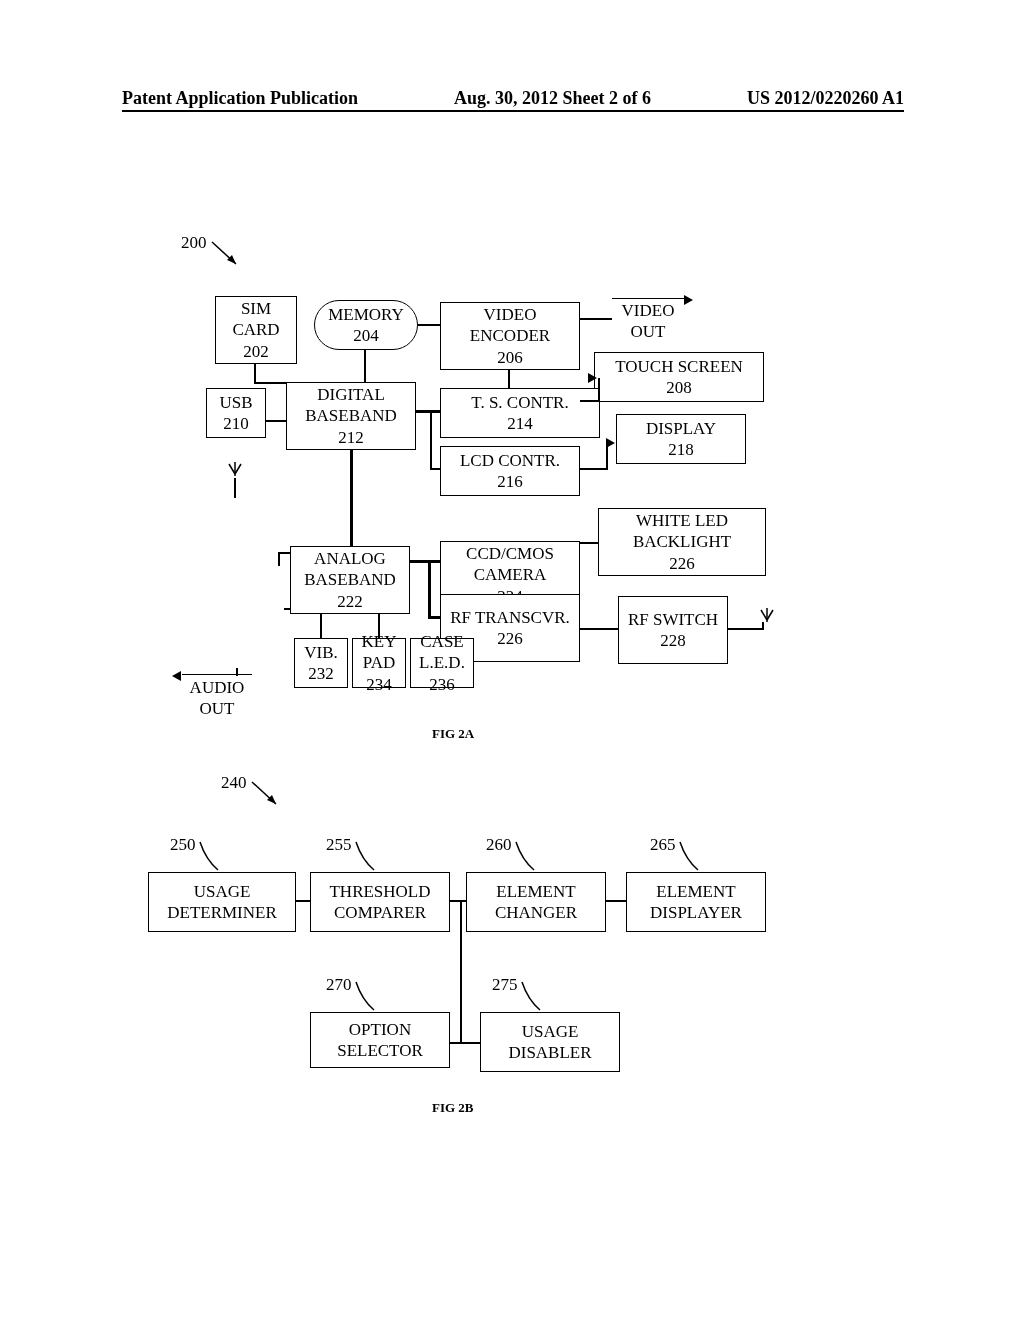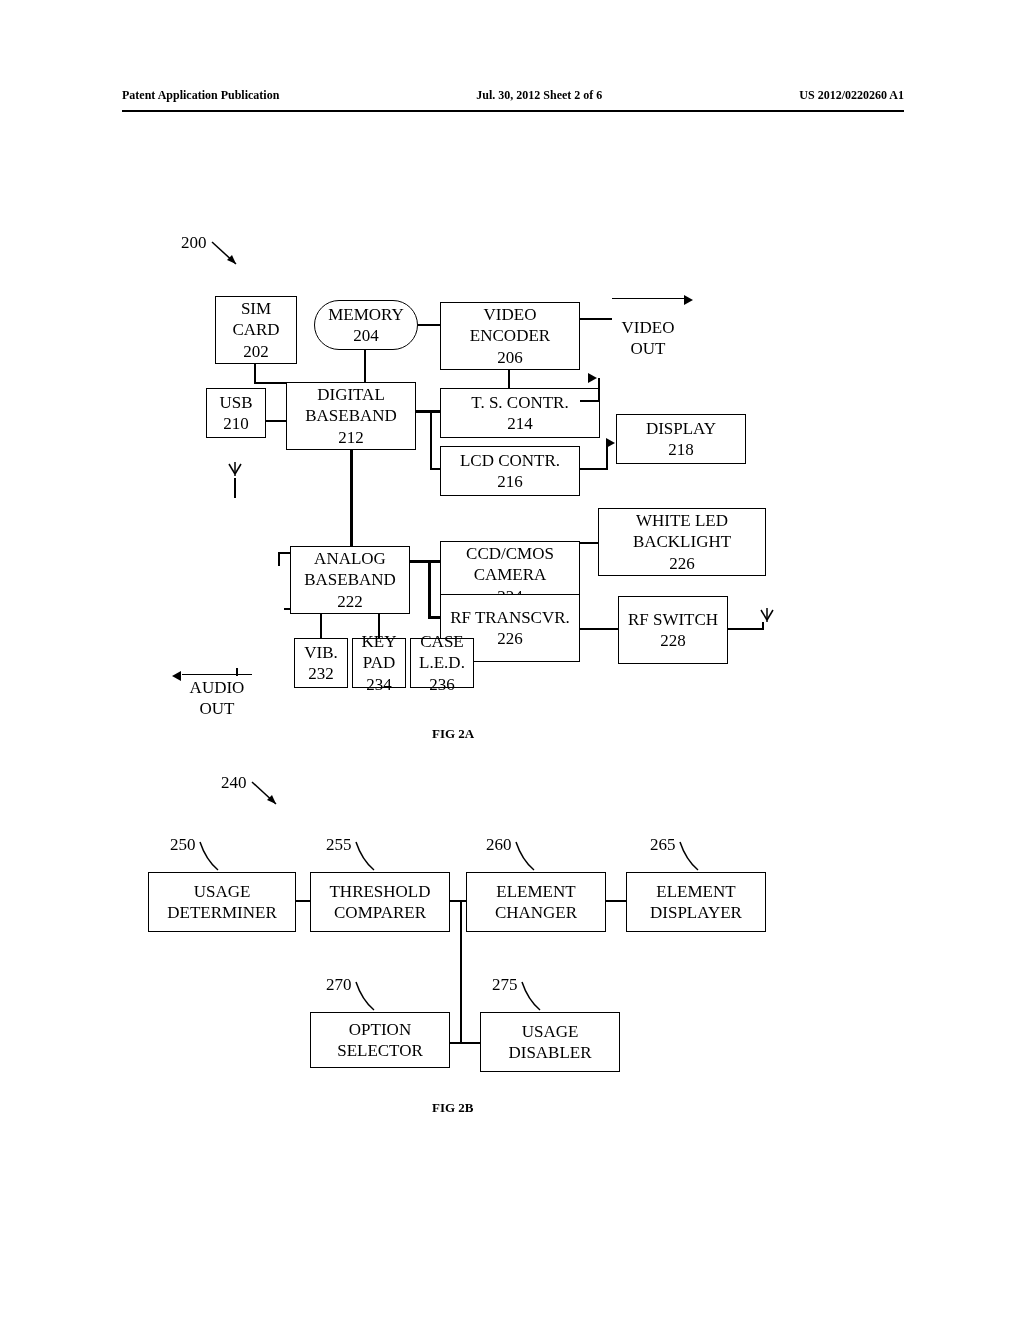--- a/index.html
+++ b/index.html
@@ -9,21 +9,21 @@
     background: #fff;
     font-family: "Times New Roman", Times, serif;
     color: #000;
     position: relative;
   }
   .header {
     position: absolute;
     top: 88px;
     left: 122px;
     right: 120px;
-    font-size: 12px;
+    font-size: 18px;
     font-weight: bold;
     display: flex;
     justify-content: space-between;
     padding-bottom: 4px;
   }
   .header-rule {
     position: absolute;
     top: 110px;
     left: 122px;
     right: 120px;
@@ -78,21 +78,21 @@
     position: absolute;
     width: 30px; height: 30px;
   }
   .leader svg { width: 100%; height: 100%; }
 </style>
 </head>
 <body>
 
 <div class="header">
   <span>Patent Application Publication</span>
-  <span>Jul. 30, 2012  Sheet 2 of 6</span>
+  <span>Aug. 30, 2012  Sheet 2 of 6</span>
   <span>US 2012/0220260 A1</span>
 </div>
 <div class="header-rule"></div>
 
 <div class="canvas">
 
   <div class="label" style="left:181px; top:232px;">200</div>
   <div class="leader" style="left:210px; top:238px;">
     <svg viewBox="0 0 30 30">
         <line x1="2" y1="4" x2="26" y2="26" stroke="#000" stroke-width="1.5"></line>
@@ -102,24 +102,27 @@
 
   <div class="box" style="left:215px; top:296px; width:82px; height:68px;">
       <span>SIM CARD<br>202</span>
     </div>
   <div class="box" style="left:314px; top:300px; width:104px; height:50px;border-radius:25px;">
       <span>MEMORY<br>204</span>
     </div>
   <div class="box" style="left:440px; top:302px; width:140px; height:68px;">
       <span>VIDEO ENCODER<br>206</span>
     </div>
-  <div class="label" style="left:612px; top:298px; width:72px; text-align:center; border-top:1.5px solid #000; padding-top:18px;">VIDEO OUT</div>
+  <div class="label" style="left:612px; top:298px; width:72px; text-align:center; border-top:1.5px solid #000; padding-top:1px;">VIDEO OUT</div>
   <div class="arrowhead arrow-right" style="left:684px; top:295px;"></div>
   <div class="line-h" style="left:580px; top:318px; width:32px;"></div>
 
+  <div class="box" style="left:594px; top:352px; width:170px; height:50px;">
+      <span>TOUCH SCREEN<br>208</span>
+    </div>
 
   <div class="box" style="left:206px; top:388px; width:60px; height:50px;">
       <span>USB<br>210</span>
     </div>
   <div class="box" style="left:286px; top:382px; width:130px; height:68px;">
       <span>DIGITAL BASEBAND<br>212</span>
     </div>
   <div class="box" style="left:440px; top:388px; width:160px; height:50px;">
       <span>T. S. CONTR.<br>214</span>
     </div>

